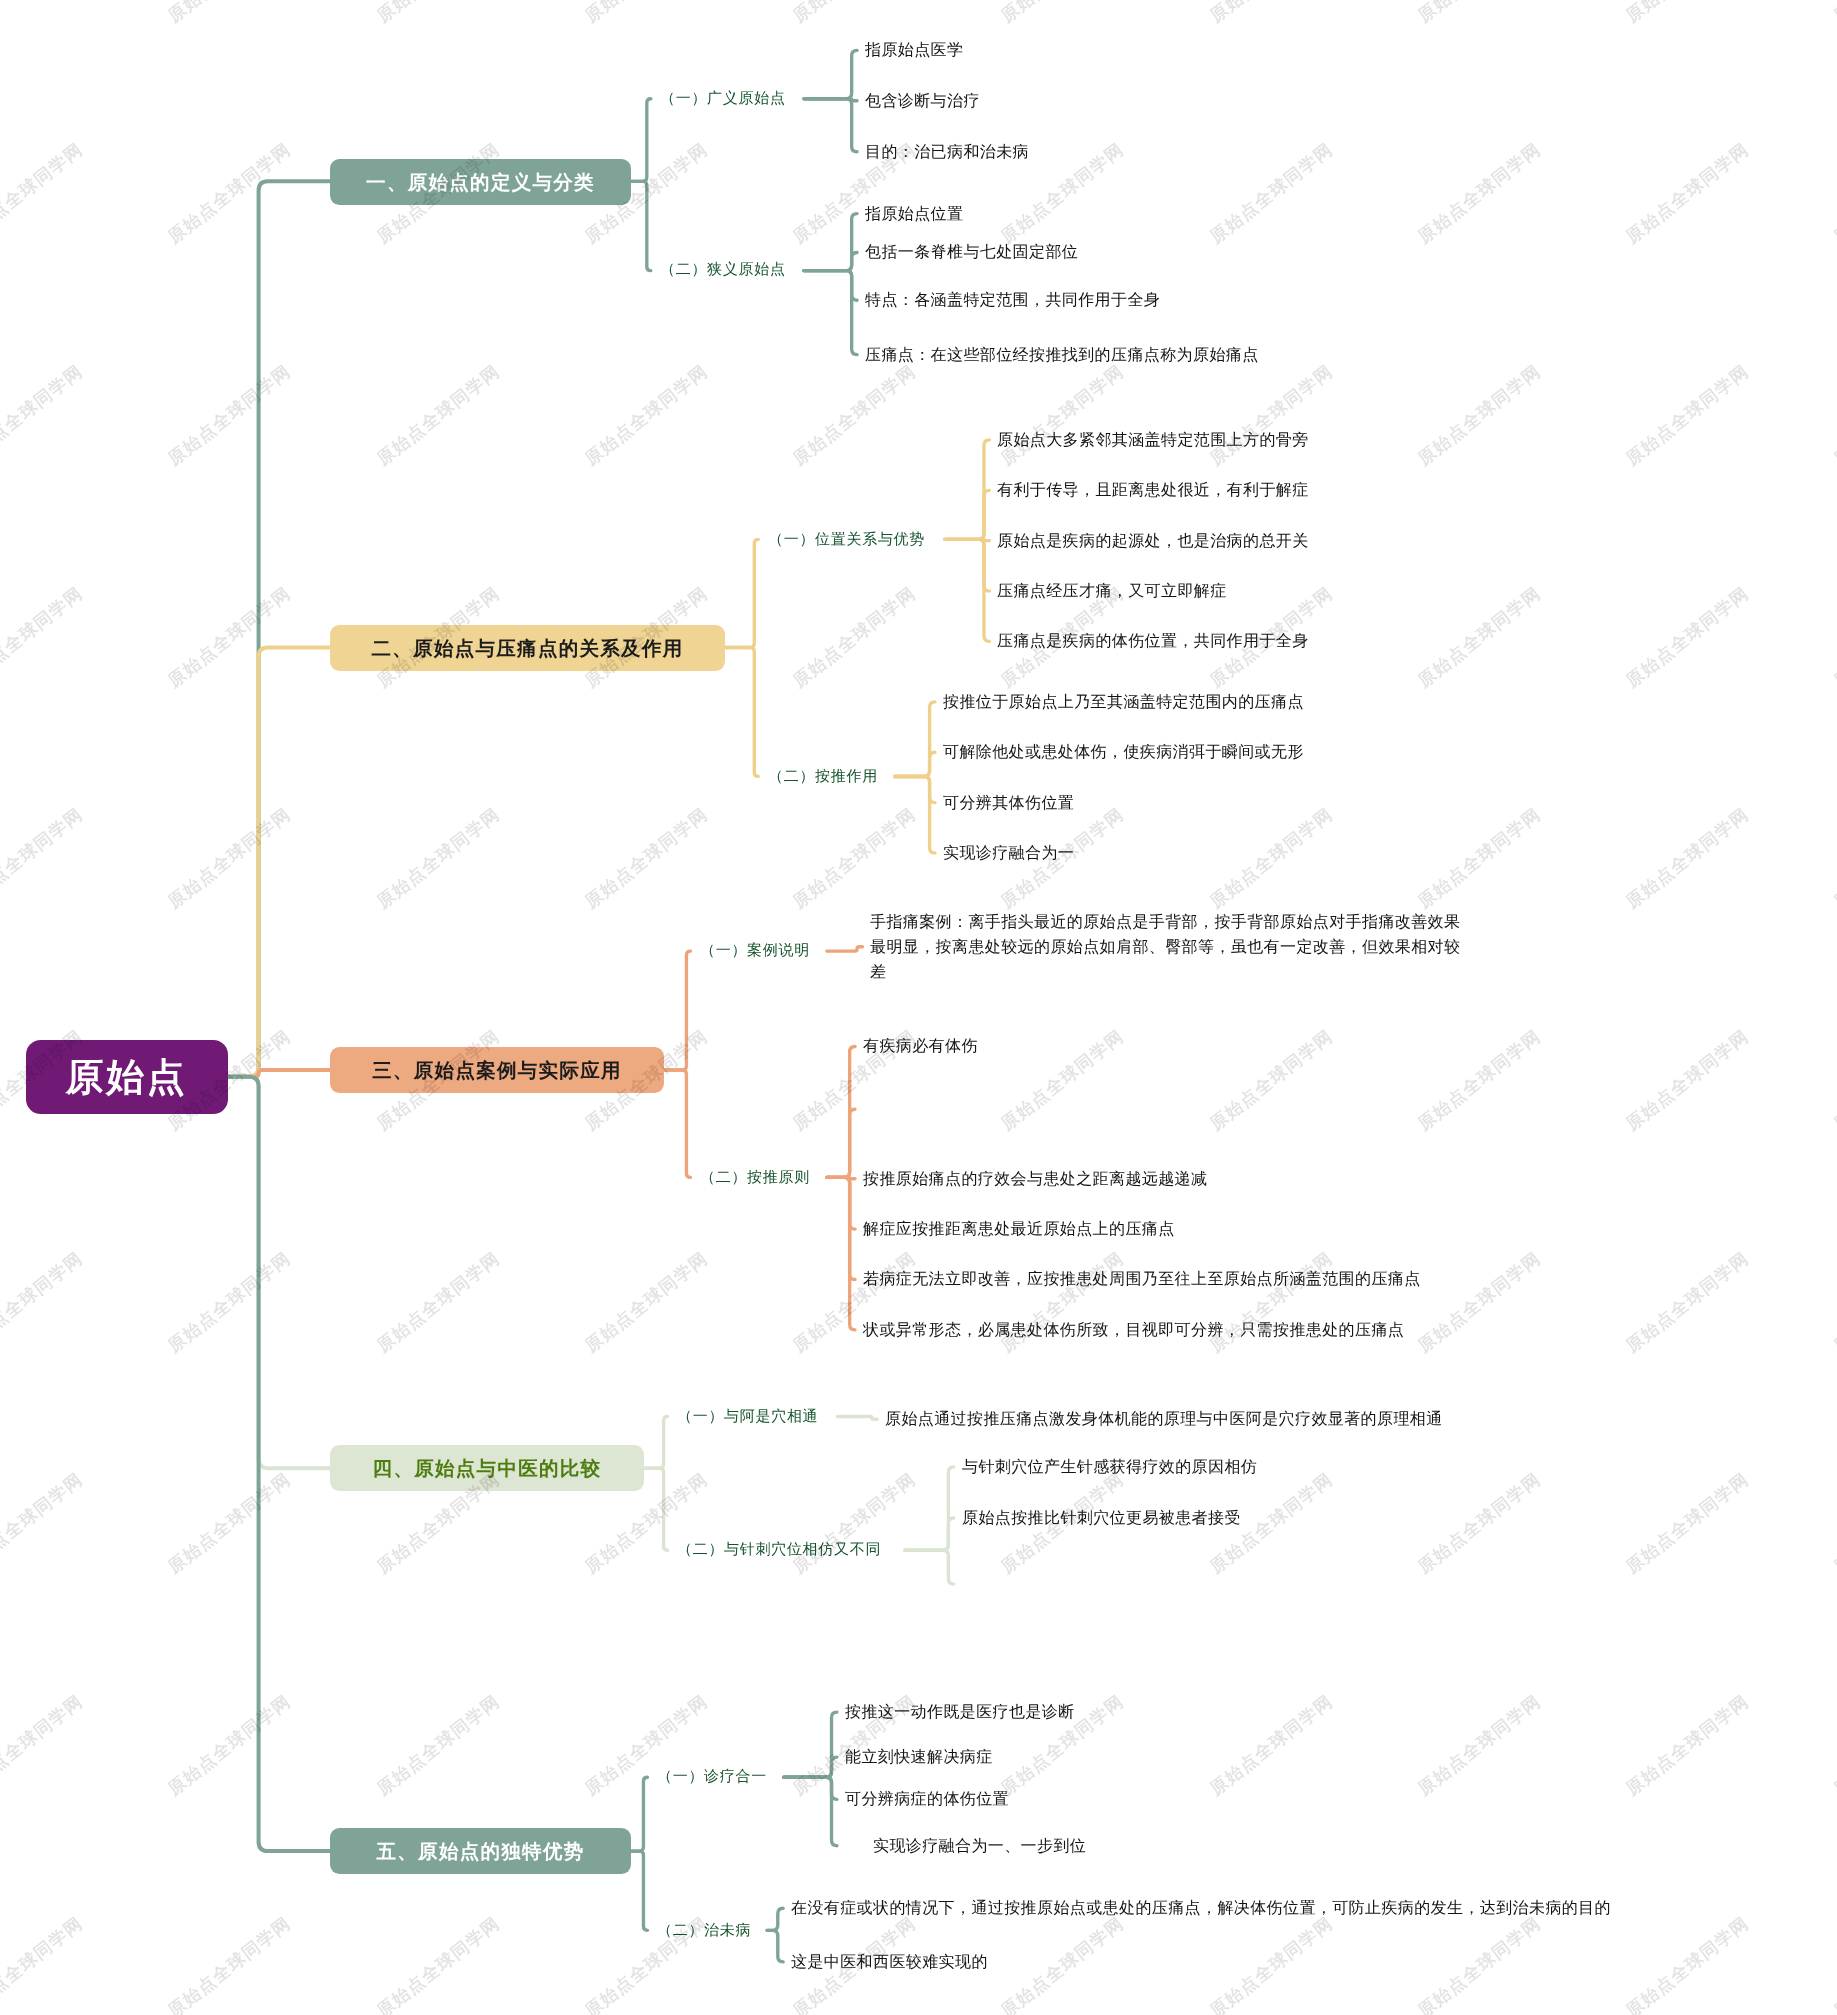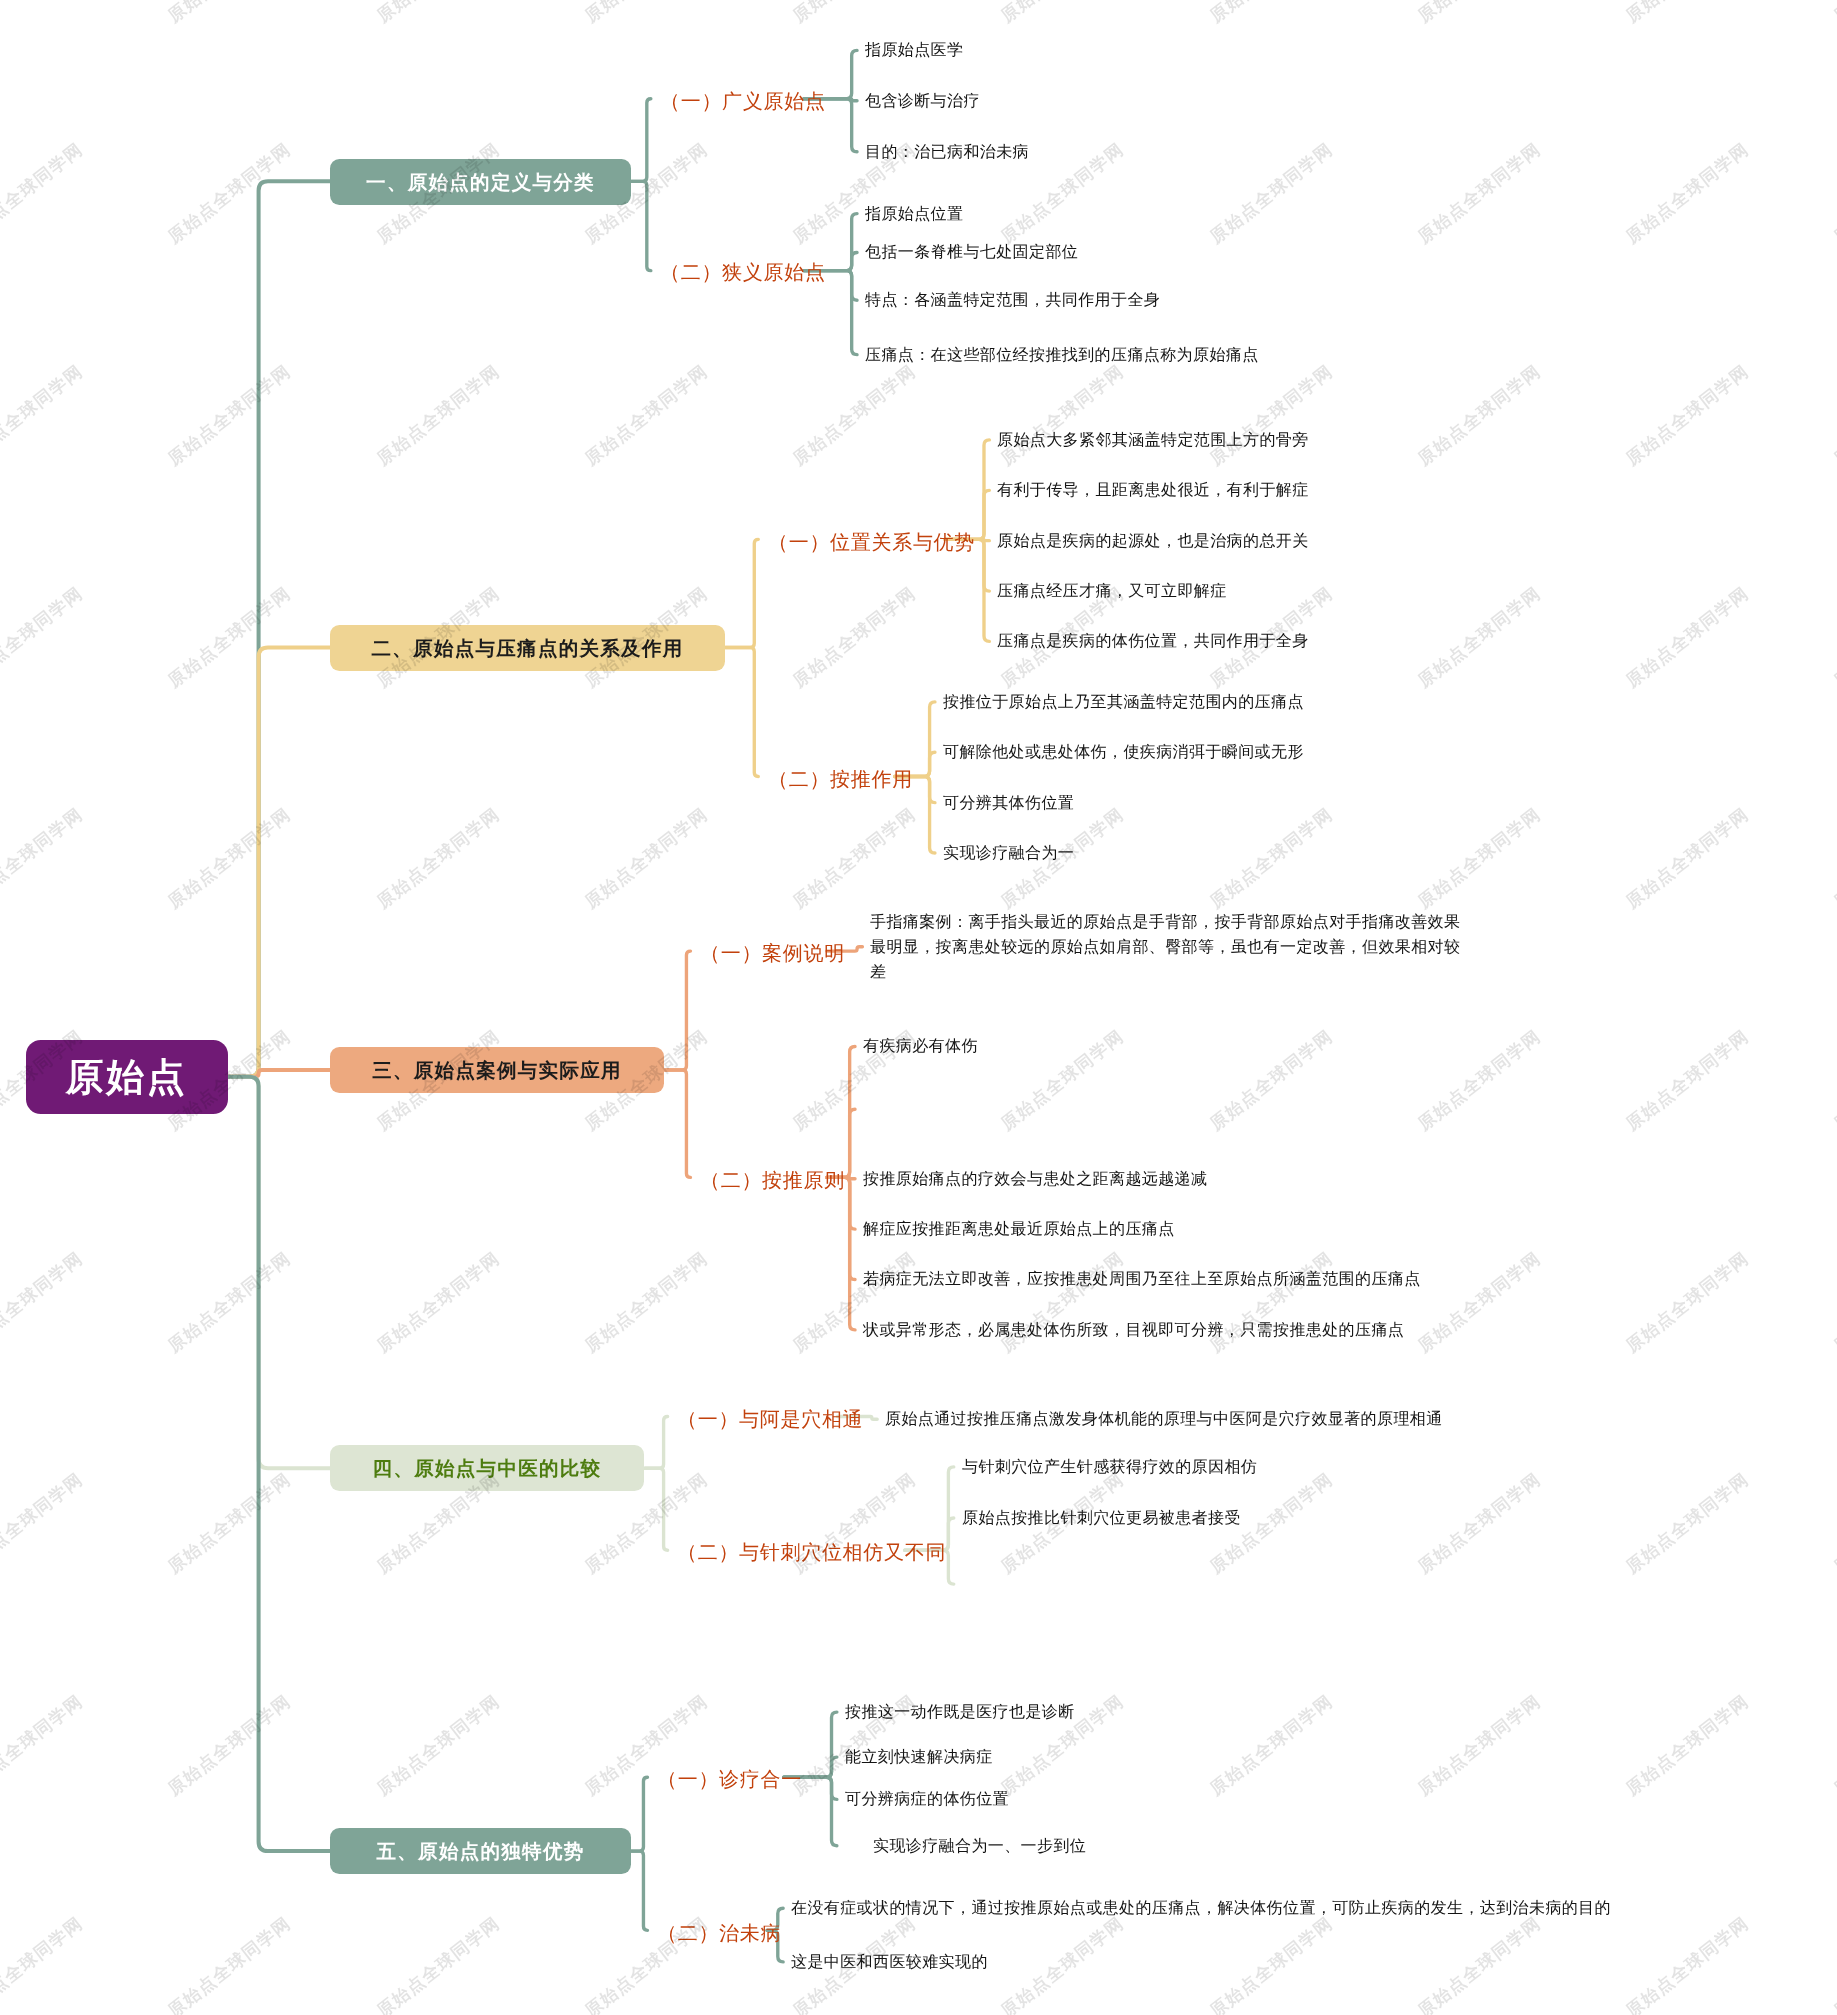--- a/index.html
+++ b/index.html
@@ -55,24 +55,24 @@
   .branch-node{
     display:flex;align-items:center;justify-content:center;
     border-radius:9.4px;
     font-size:19.5px;
     font-weight:600;
     letter-spacing:1.3px;
     padding:0 14.8px;
     white-space:nowrap;
   }
   .sub-node{
-    font-size:20px;
+    font-size:15px;
     letter-spacing:0.7px;
     white-space:nowrap;
-    color:#c2410c;
+    color:#14532d;
     line-height:1.35;
   }
   .leaf-node{
     font-size:16px;
     letter-spacing:0.4px;
     color:#141414;
     line-height:1.55;
   }
   .leaf-node.multi{ white-space:normal; }
   .leaf-node.single{ white-space:nowrap; }

